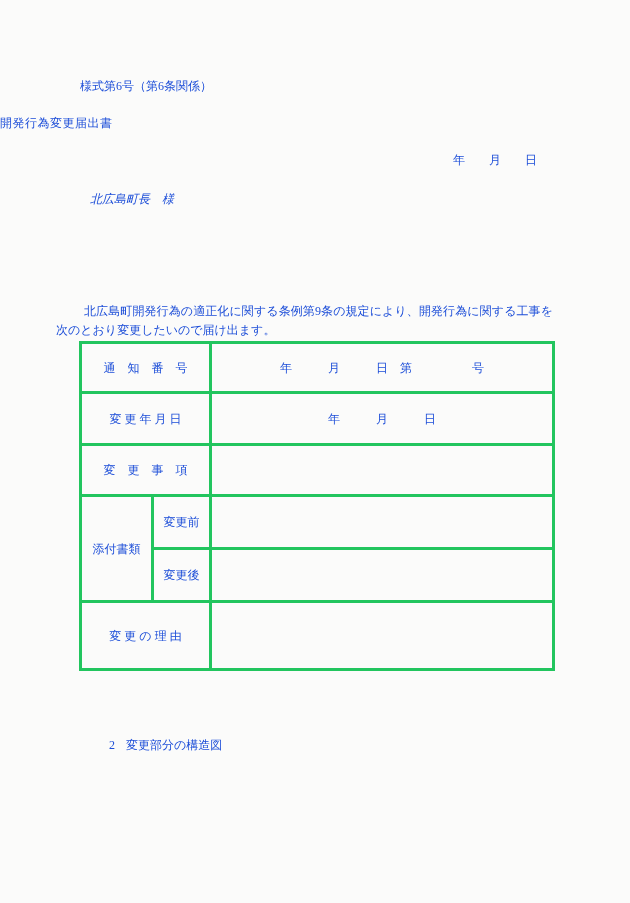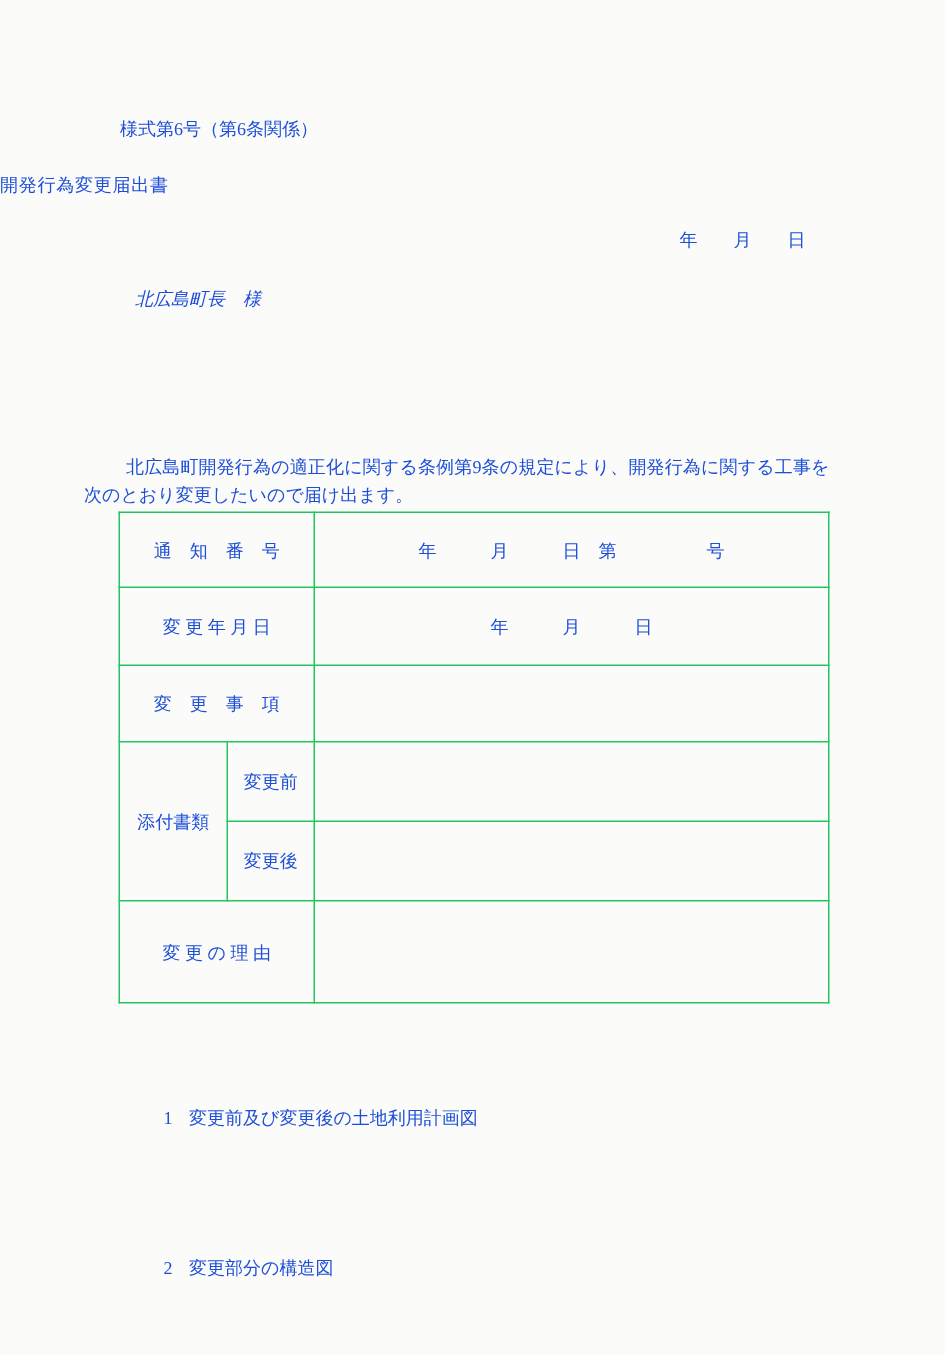--- a/index.html
+++ b/index.html
@@ -39,21 +39,21 @@
   }
 
   table.form-table {
     position: absolute;
     left: 79px; top: 341px;
     width: 473px;
     border-collapse: collapse;
     table-layout: fixed;
   }
   table.form-table td {
-    border: 1px solid #22c55e;
+    border: 3px solid #22c55e;
     padding: 0;
     font-size: 12px;
     text-align: center;
     vertical-align: middle;
     white-space: pre;
     overflow: hidden;
   }
   .r1 { height: 50px; }
   .r2 { height: 52px; }
   .r3 { height: 51px; }
@@ -112,21 +112,18 @@
       </tr>
       <tr class="r6">
         <td colspan="2">変 更 の 理 由</td>
         <td></td>
       </tr>
     </tbody>
   </table>
 
   <div class="abs attachments">
     <div class="att-item">
-      <span class="num">1</span><span>変更前及び変更後の土地利用計画図</span>
-    </div>
-    <div class="att-item">
       <span class="num">2</span><span>変更部分の構造図</span>
     </div>
     
   </div>
 
 </div>
 
 </body></html>

